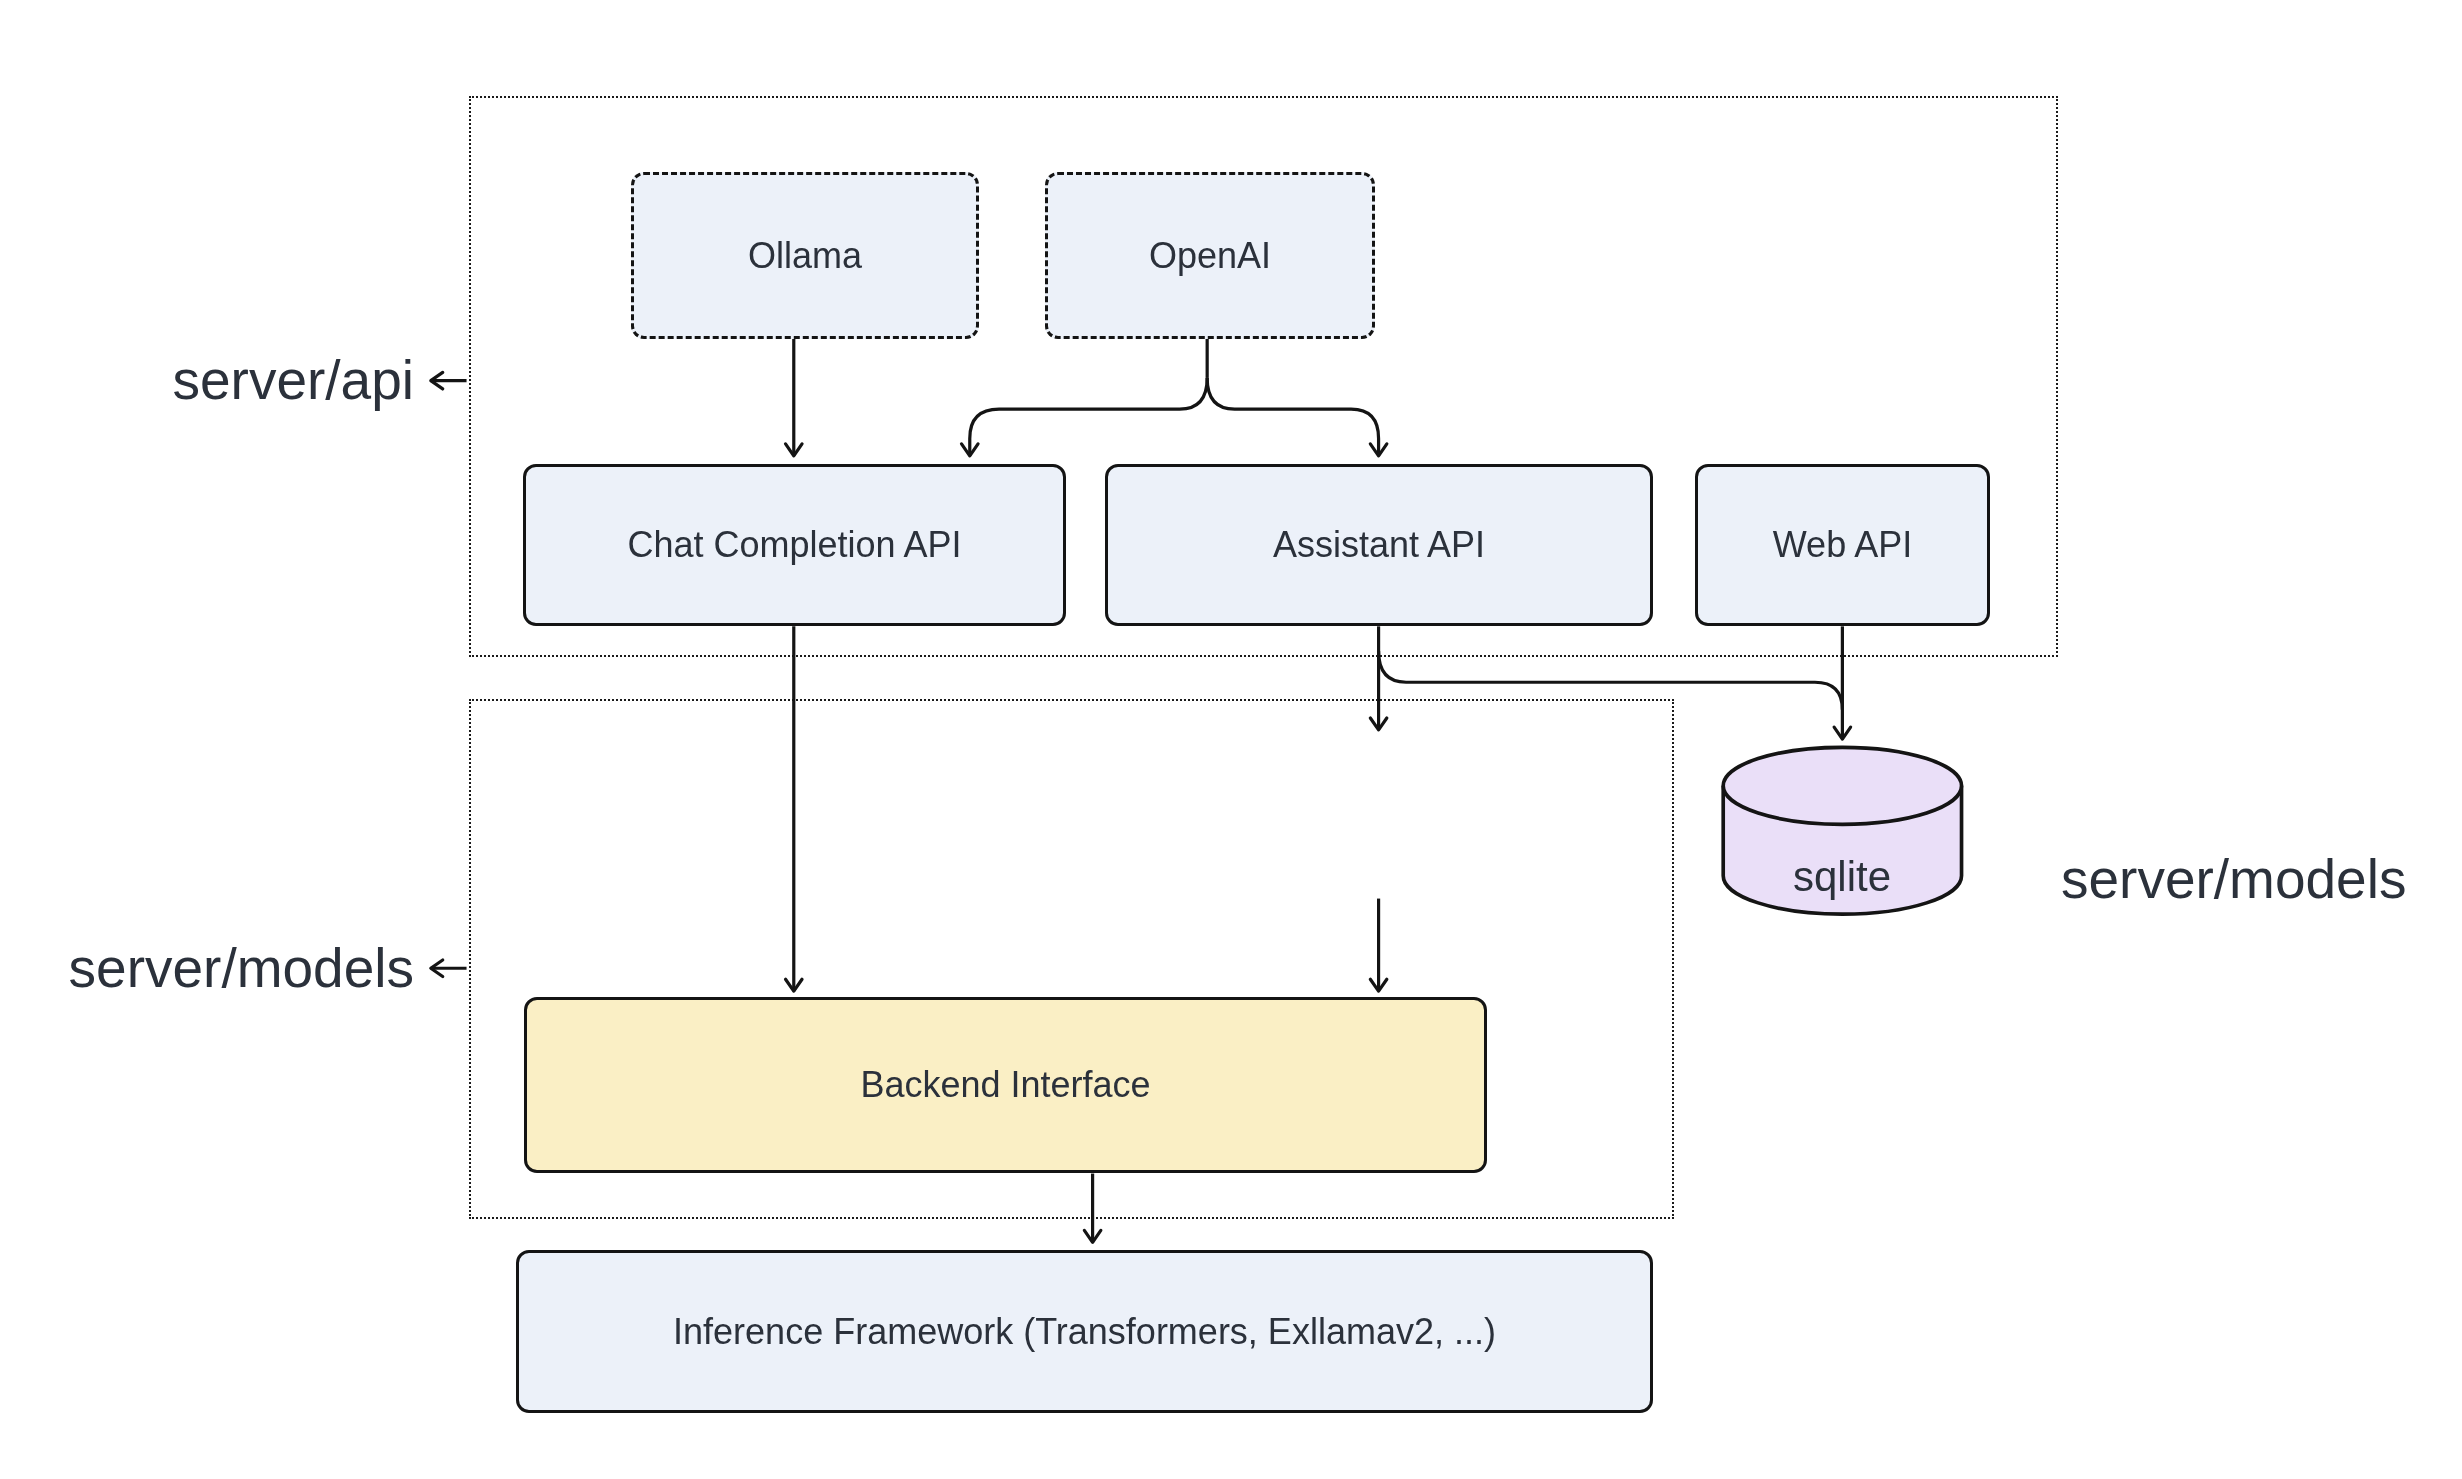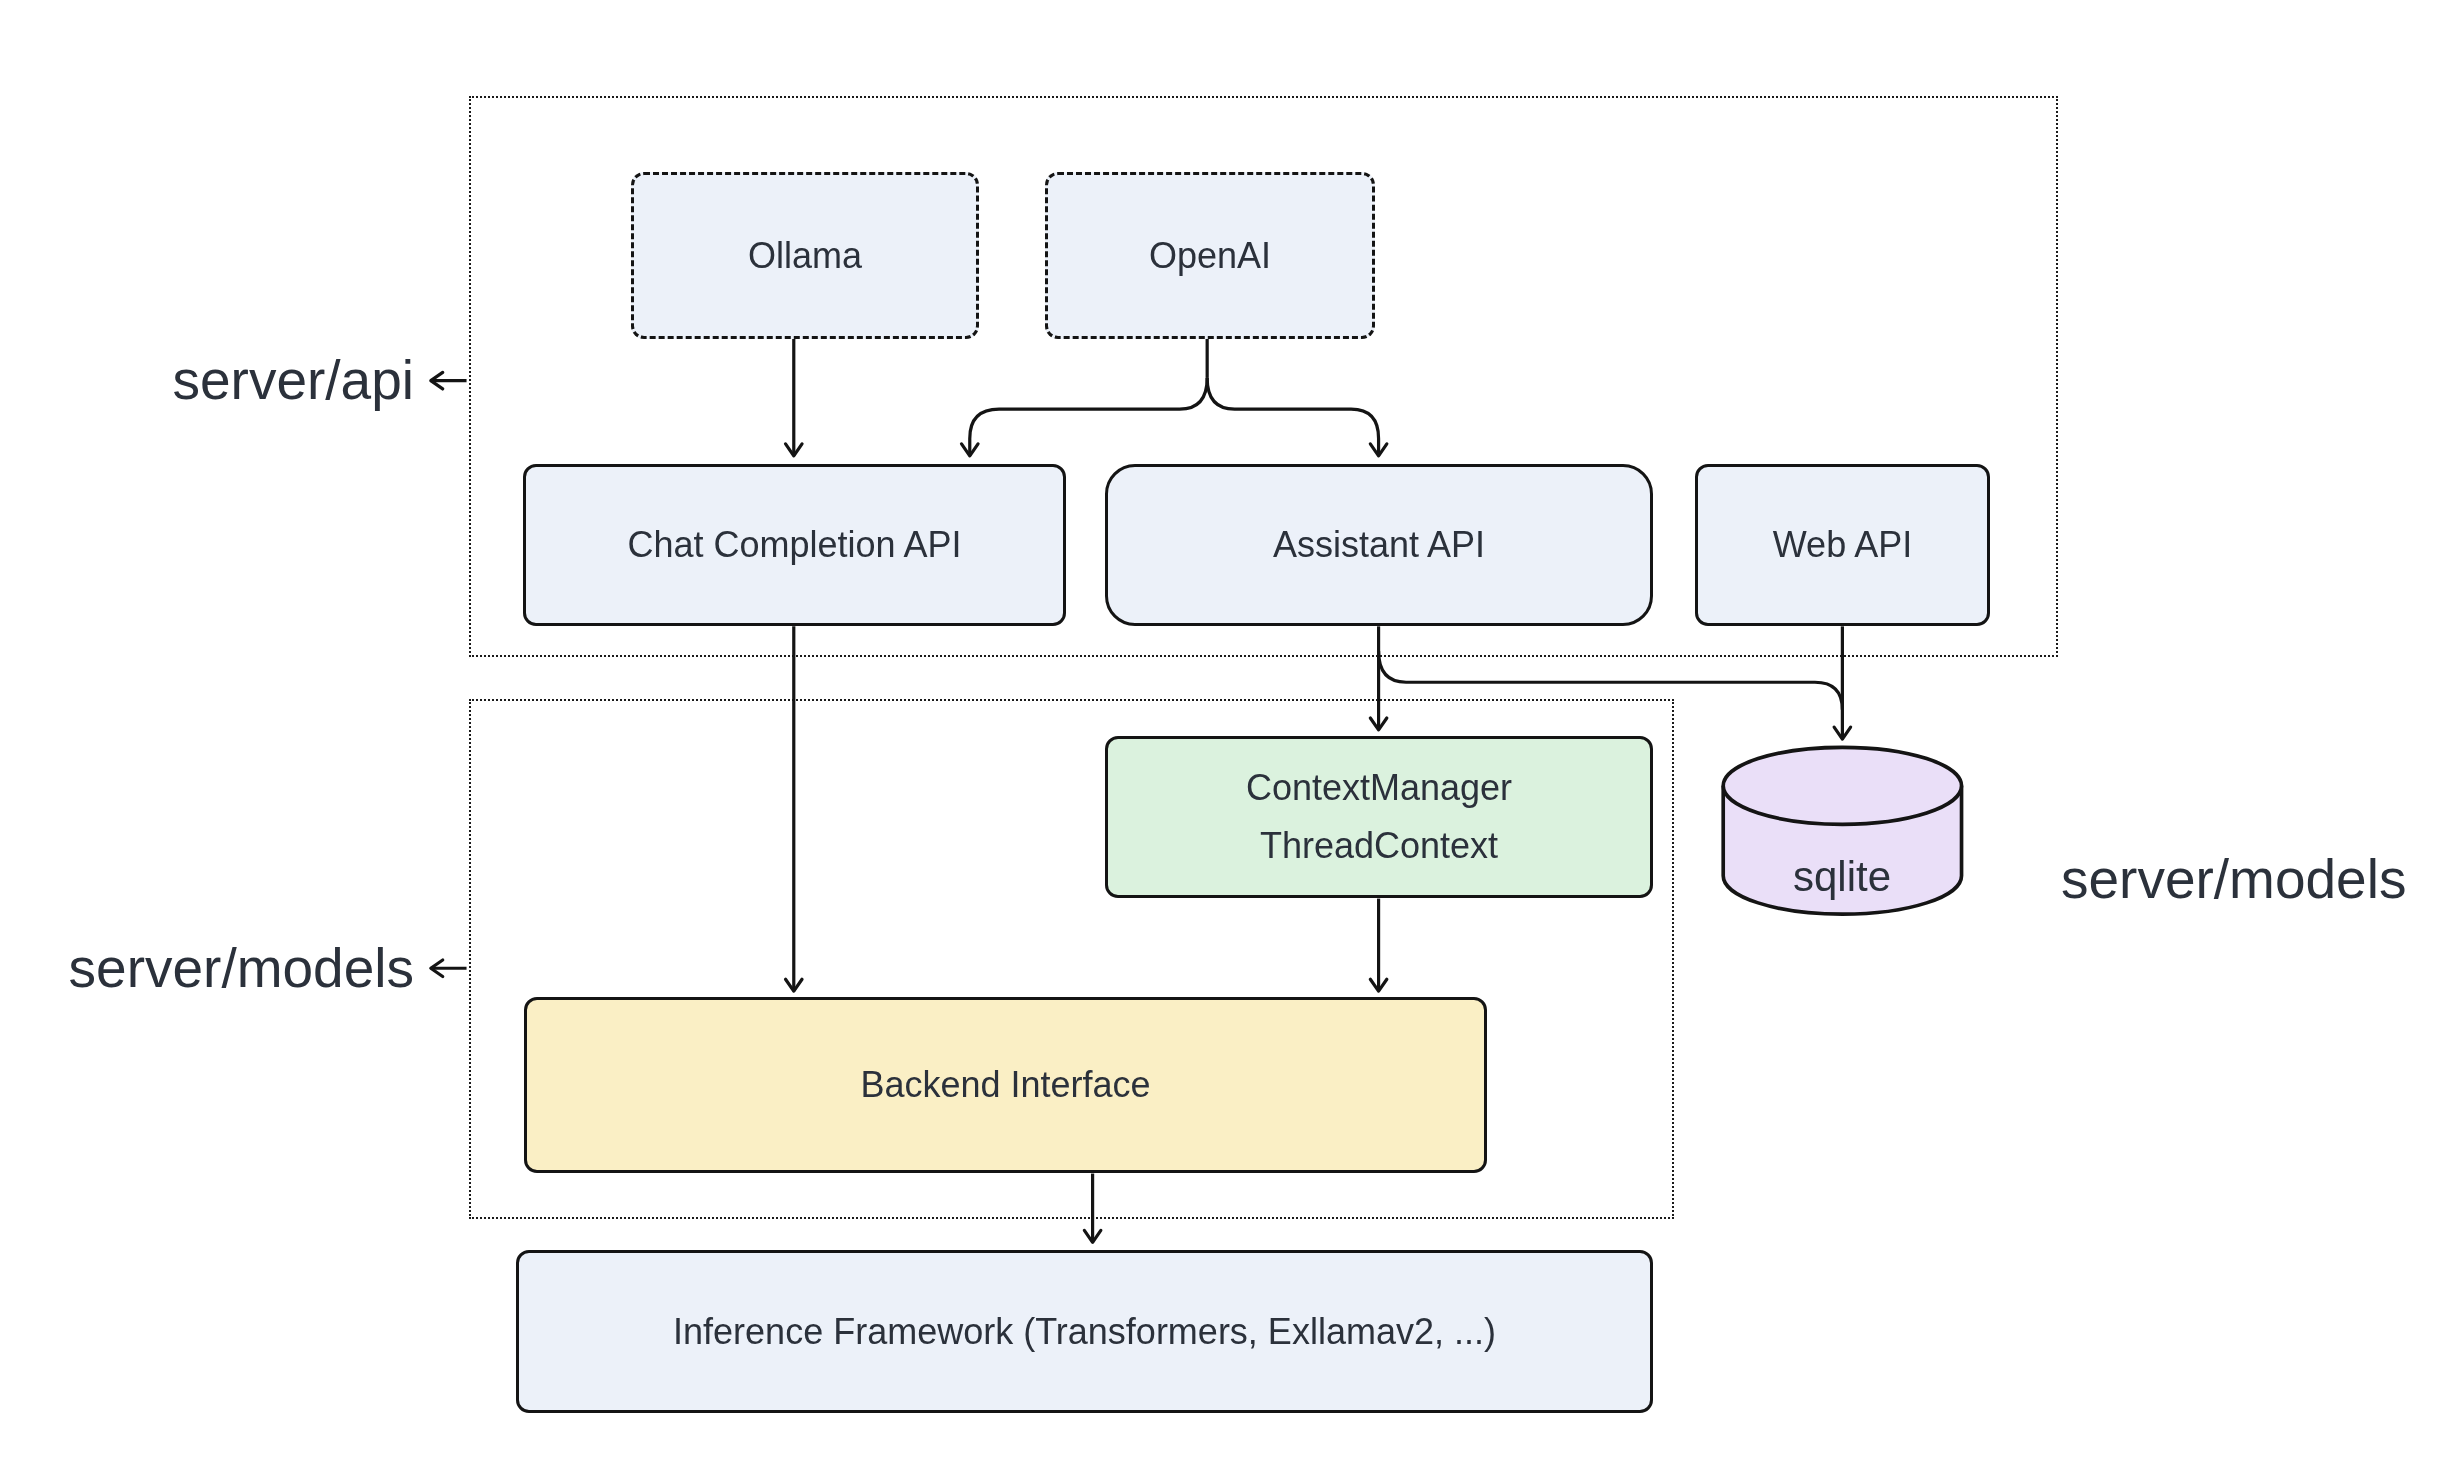--- a/index.html
+++ b/index.html
@@ -104,26 +104,24 @@
       <ellipse class="cyl-stroke" cx="2010" cy="857" rx="130" ry="42" style="fill: rgb(234, 223, 248);"></ellipse>
     </g>
   </svg>
 
   <div class="node dashed" style="left: 631px; top: 172px; width: 348px; height: 167px; background-color: rgb(236, 241, 249);">Ollama</div>
 
   <div class="node" style="left: 523px; top: 464px; width: 543px; height: 162px; background-color: rgb(236, 241, 249);">Chat Completion API</div>
 
   <div class="node dashed" style="left: 1045px; top: 172px; width: 330px; height: 167px; background-color: rgb(236, 241, 249);">OpenAI</div>
 
-  <div class="node" style="left: 1105px; top: 464px; width: 548px; height: 162px; background-color: rgb(236, 241, 249); border-radius: 30px;">Assistant API</div>
+  <div class="node" style="left: 1105px; top: 464px; width: 548px; height: 162px; background-color: rgb(236, 241, 249);">Assistant API</div>
 
   <div class="node" style="left: 1695px; top: 464px; width: 295px; height: 162px; background-color: rgb(236, 241, 249);">Web API</div>
 
-  <div class="node" style="left: 1105px; top: 736px; width: 548px; height: 162px; background-color: rgb(219, 242, 222);">ContextManager
-ThreadContext</div>
 
   <div class="node" style="left: 524px; top: 997px; width: 963px; height: 176px; background-color: rgb(250, 239, 197);">Backend Interface</div>
 
   <div class="node" style="left: 516px; top: 1250px; width: 1137px; height: 163px; background-color: rgb(236, 241, 249);">Inference Framework (Transformers, Exllamav2, ...)</div>
 
   <div class="cyl-label" style="left:1723px; top:825px; width:238px; height:64px;margin-top:20px;">sqlite</div>
 
   <div class="side-label right-align" style="right:2048px; top:359px;">server/api</div>
 
   <div class="side-label right-align" style="right:2048px; top:947px;">server/models</div>

